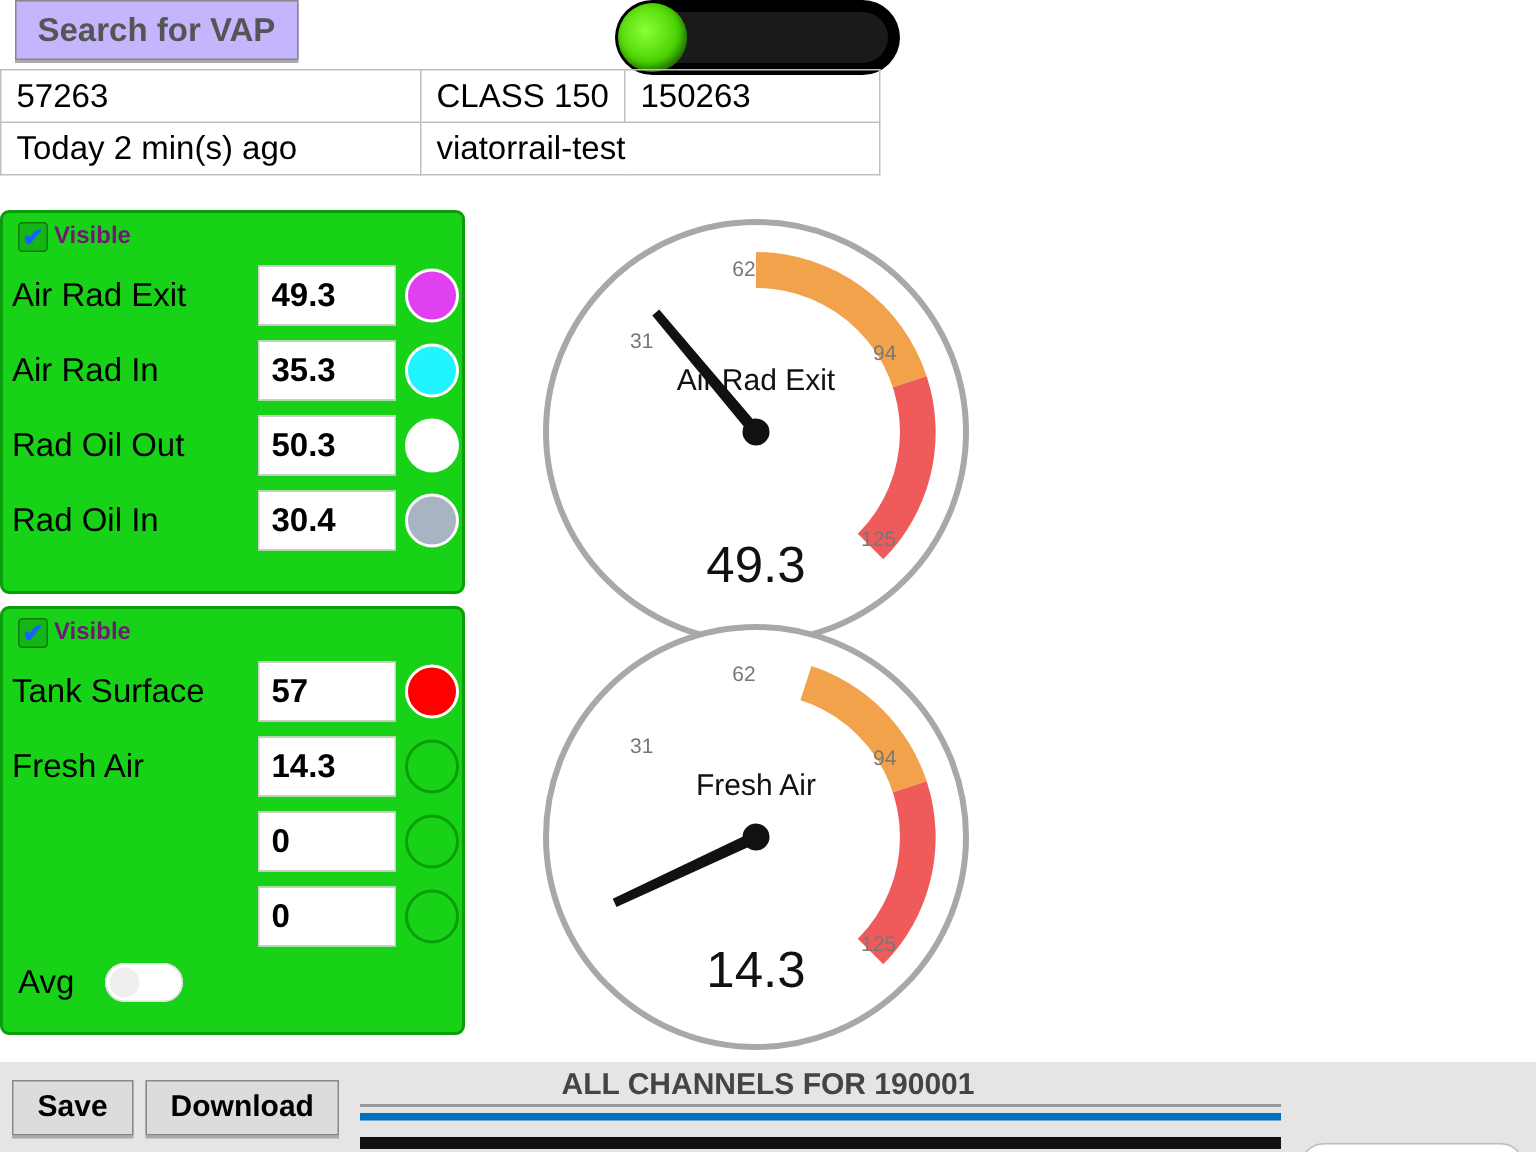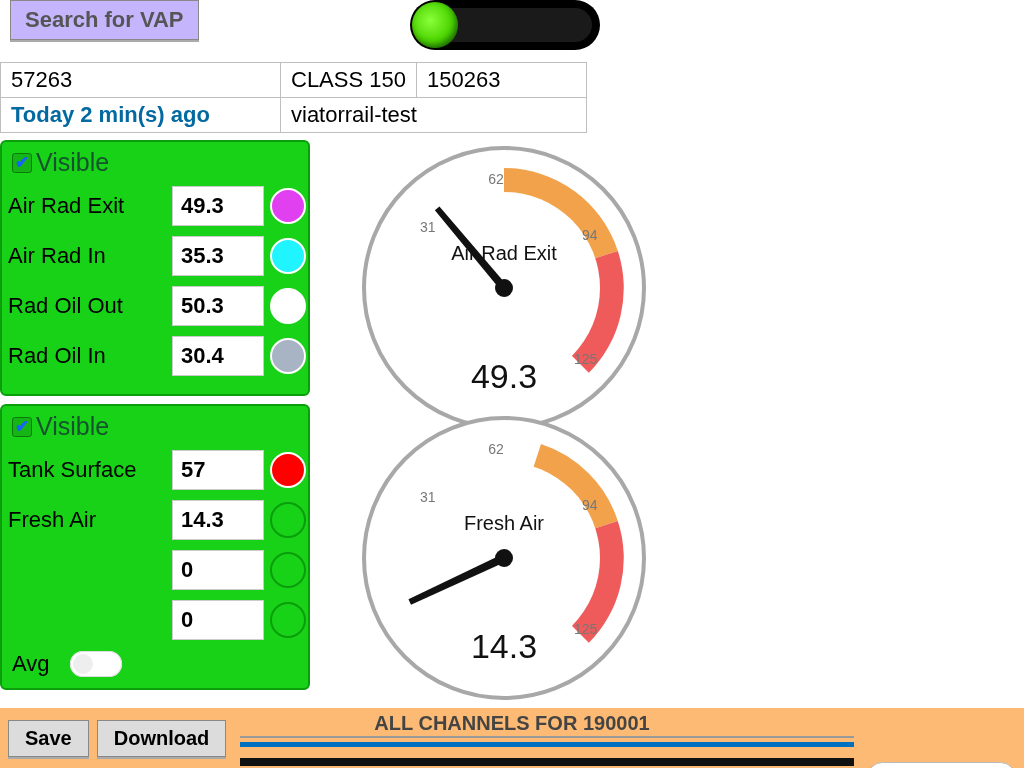--- a/index.html
+++ b/index.html
@@ -22,49 +22,49 @@
     border-radius:50%;
     background: radial-gradient(circle at 40% 40%, #8aff3a 0%, #4bd400 55%, #2faa00 80%);
     box-shadow: inset -2px -3px 6px rgba(0,0,0,.4);
   }
   .toggle-slot {
     position:absolute; left:8px; top:8px; width:174px; height:34px;
     background:#1a1a1a; border-radius:18px;
   }
 
   .info-table {
-    position:absolute; left:0; top:62px;
+    position:absolute; left:0; top:46px;
     border-collapse: collapse;
   }
   .info-table td {
     border:1px solid #bfbfbf; padding:4px 10px; font-size:22px;
     font-family: Arial;
   }
   .info-table tr:nth-child(2) td { border-top:none; }
   .cell-id { width:280px; }
   .cell-class { width:136px; }
   .cell-classnum { font-weight:normal; width:170px; }
-  .cell-when { color:#0369a1; font-weight:bold; }
+  .cell-when { color:#000000; font-weight:normal; }
   .cell-site { }
 
   
   .panel {
     position:absolute; left:0; width:310px;
     background:#18d218; border:2px solid #0a9e0a; border-radius:6px;
     padding:6px 4px 4px 4px;
   }
   .panel1 { top:140px; height:256px; }
   .panel2 { top:404px; height:286px; }
   .vis-check { display:flex; align-items:center; gap:4px; margin-bottom:4px; padding-left:6px; }
   .vis-check .chk {
     width:20px; height:20px; border:1px solid #0b7a0b; border-radius:3px;
     background:#14b514; display:flex; align-items:center; justify-content:center;
     color:#1860ff; font-size:17px; font-weight:bold;
   }
-  .vis-label { font-size:25px; font-weight:normal; color:#14532d; }
+  .vis-label { font-size:16px; font-weight:bold; color:#701a75; }
 
   .chan-row { display:flex; align-items:center; height:50px; }
   .chan-name { flex:0 0 166px; padding-left:2px; font-size:22px; color:#000; }
   .chan-val { flex:0 0 92px; background:#fff; border:1px solid #ccc;
               font-size:22px; font-weight:bold; padding:6px 8px; }
   .chan-color {
     flex:0 0 36px; height:36px; margin-left:6px; border-radius:18px;
     border:2px solid #fff;
   }
   .avg-row { display:flex; align-items:center; gap:20px; margin-top:6px; padding-left:6px; }
@@ -83,21 +83,21 @@
   .gauge {
     position:absolute;
     width:296px; height:296px;
   }
   .gauge1 { left:356px; top:140px; }
   .gauge2 { left:356px; top:410px; }
 
   
   .bottom-bar {
     position:absolute; left:0; bottom:0; width:1024px; height:60px;
-    background:#fdba74; padding:4px 8px;
+    background:#e5e5e5; padding:4px 8px;
     display:flex; align-items:center; gap:8px;
   }
   .bbtn {
     background:#dcdcdc; border:1px solid #888;
     padding:6px 16px; font-size:20px; font-weight:bold;
     box-shadow: 0 2px 0 #aaa;
   }
   .chtitle {
     position:absolute; left:50%; transform:translateX(-50%); top:4px;
     font-size:20px; font-weight:bold; color:#444;

